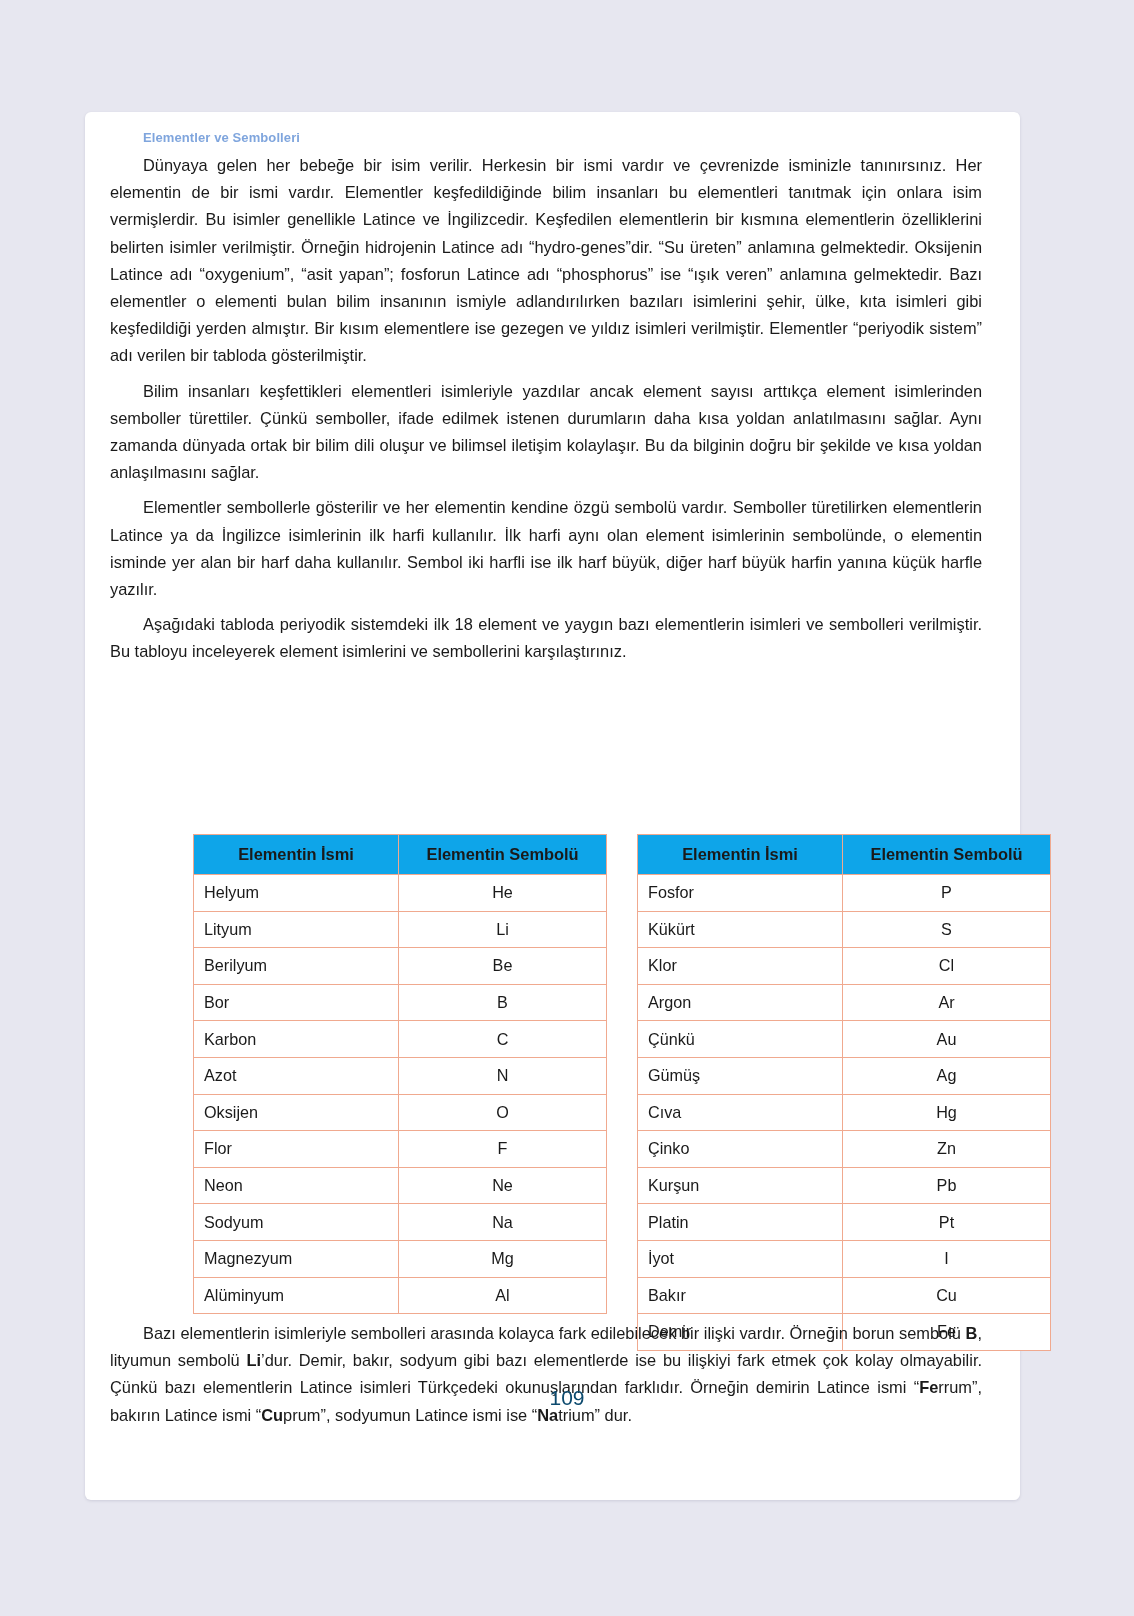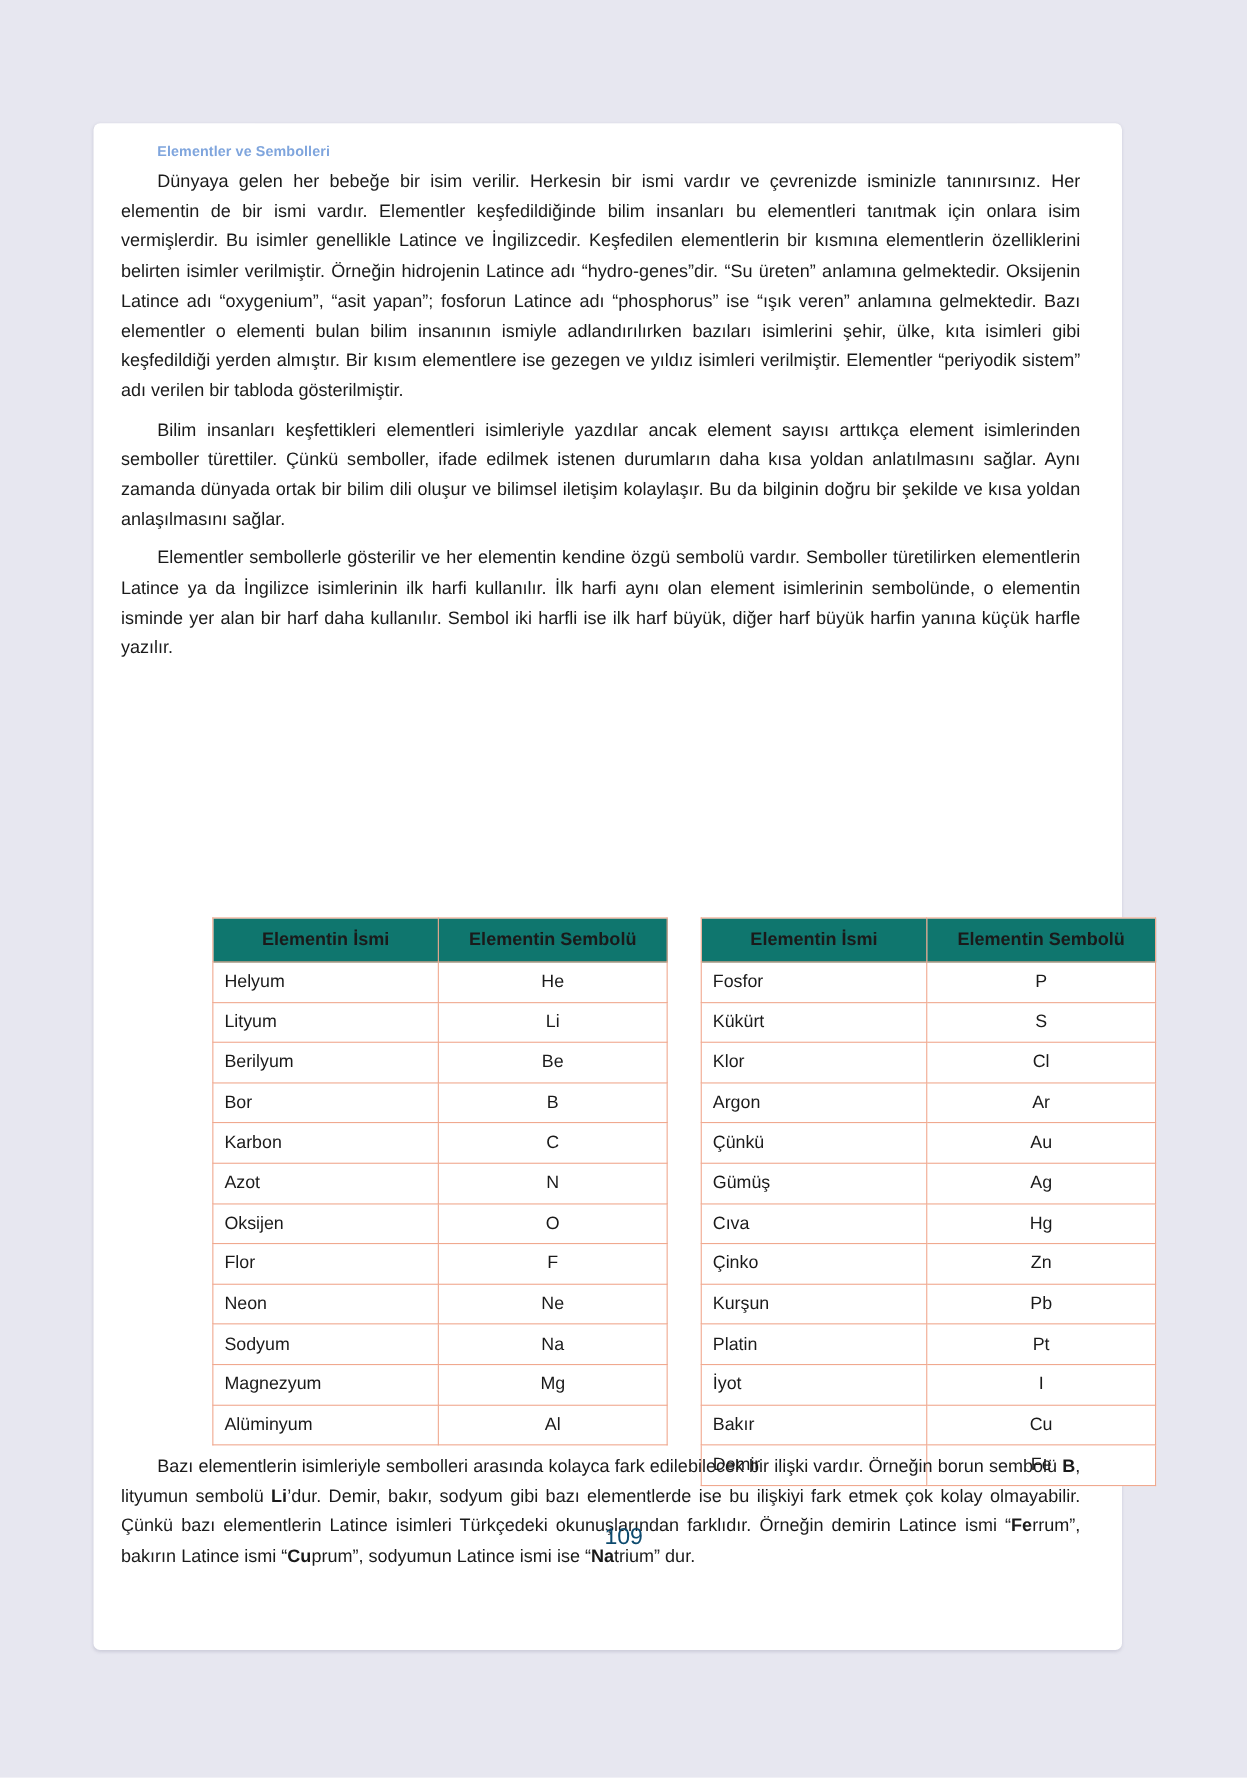--- a/index.html
+++ b/index.html
@@ -72,21 +72,21 @@
   table.element-table th,
   table.element-table td {
     border: 1px solid #f0a98f;
     font-size: 16.2px;
     color: #1a1a1a;
     height: 36.6px;
     box-sizing: border-box;
   }
 
   table.element-table thead th {
-    background: #0f766e;
+    background: #0ea5e9;
     font-weight: bold;
     text-align: center;
     height: 40px;
     font-size: 16.4px;
   }
 
   table.element-table tbody td.name-cell {
     text-align: left;
     padding-left: 10px;
   }
@@ -119,20 +119,21 @@
 </head>
 <body>
 
 <div id="page-sheet">
 
   <div class="content">
     <h1 class="section-heading">Elementler ve Sembolleri</h1>
     <p class="body-par">Dünyaya gelen her bebeğe bir isim verilir. Herkesin bir ismi vardır ve çevrenizde isminizle tanınırsınız. Her elementin de bir ismi vardır. Elementler keşfedildiğinde bilim insanları bu elementleri tanıtmak için onlara isim vermişlerdir. Bu isimler genellikle Latince ve İngilizcedir. Keşfedilen elementlerin bir kısmına elementlerin özelliklerini belirten isimler verilmiştir. Örneğin hidrojenin Latince adı “hydro-genes”dir. “Su üreten” anlamına gelmektedir. Oksijenin Latince adı “oxygenium”, “asit yapan”; fosforun Latince adı “phosphorus” ise “ışık veren” anlamına gelmektedir. Bazı elementler o elementi bulan bilim insanının ismiyle adlandırılırken bazıları isimlerini şehir, ülke, kıta isimleri gibi keşfedildiği yerden almıştır. Bir kısım elementlere ise gezegen ve yıldız isimleri verilmiştir. Elementler “periyodik sistem” adı verilen bir tabloda gösterilmiştir.</p>
     <p class="body-par">Bilim insanları keşfettikleri elementleri isimleriyle yazdılar ancak element sayısı arttıkça element isimlerinden semboller türettiler. Çünkü semboller, ifade edilmek istenen durumların daha kısa yoldan anlatılmasını sağlar. Aynı zamanda dünyada ortak bir bilim dili oluşur ve bilimsel iletişim kolaylaşır. Bu da bilginin doğru bir şekilde ve kısa yoldan anlaşılmasını sağlar.</p>
     <p class="body-par">Elementler sembollerle gösterilir ve her elementin kendine özgü sembolü vardır. Semboller türetilirken elementlerin Latince ya da İngilizce isimlerinin ilk harfi kullanılır. İlk harfi aynı olan element isimlerinin sembolünde, o elementin isminde yer alan bir harf daha kullanılır. Sembol iki harfli ise ilk harf büyük, diğer harf büyük harfin yanına küçük harfle yazılır.</p>
+    <p class="body-par">Aşağıdaki tabloda periyodik sistemdeki ilk 18 element ve yaygın bazı elementlerin isimleri ve sembolleri verilmiştir. Bu tabloyu inceleyerek element isimlerini ve sembollerini karşılaştırınız.</p>
   </div>
 
   <div class="tables-row">
 
     <table class="element-table">
       <colgroup>
           <col class="col-name">
           <col class="col-sym">
         </colgroup>
       <thead>

